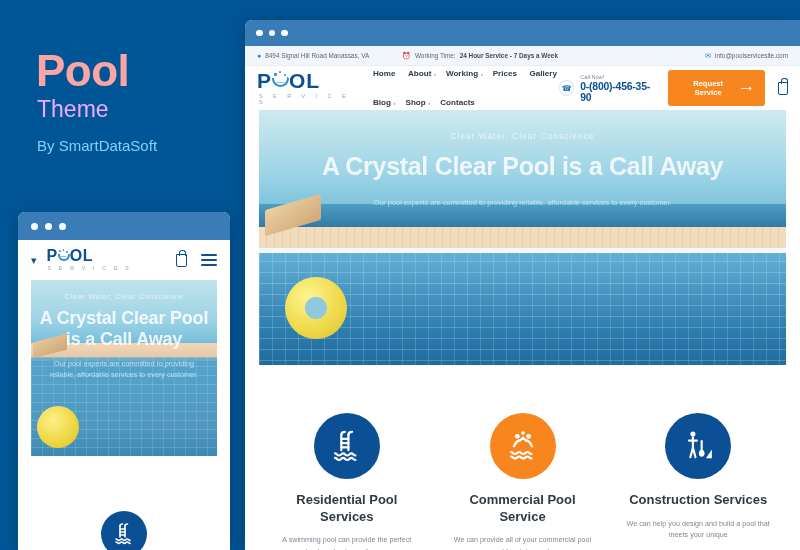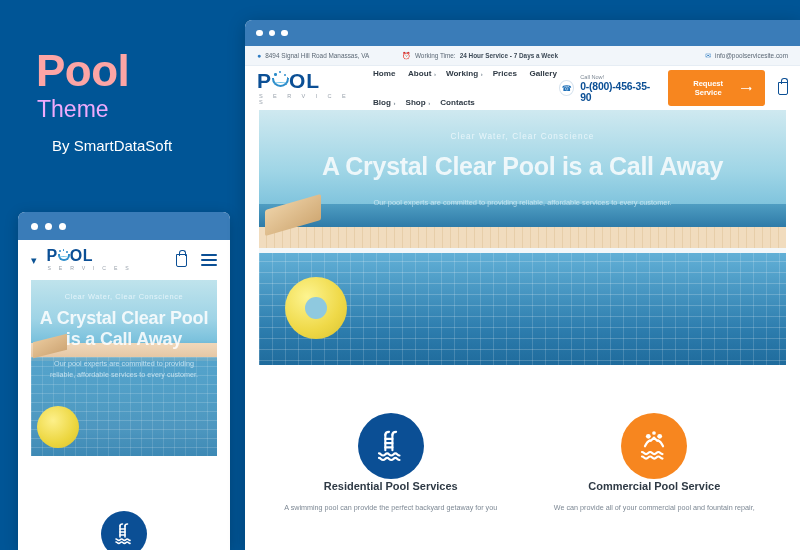--- a/index.html
+++ b/index.html
@@ -15,21 +15,21 @@
   .theme-title{
     position:absolute; left:36px; top:46px;
     font-size:44px; font-weight:bold; color:#fca5a5; letter-spacing:-0.5px;
   }
   .theme-sub{
     position:absolute; left:37px; top:96px;
     font-size:23px; font-weight:300; color:#f0abfc; letter-spacing:0px;
   }
   .theme-by{
     position:absolute; left:37px; top:137px;
-    font-size:15px; font-weight:400; color:#ffffff;margin-left:15px;
+    font-size:15px; font-weight:400; color:#7dd3fc;
   }
 
   
   .mobile{
     position:absolute; left:18px; top:212px; width:212px; height:338px;
     background:#ffffff; border-radius:7px 7px 0 0; overflow:hidden;
     box-shadow:0 3px 14px rgba(0,0,0,.22);
   }
   .mobile-bar{
     height:28px; background:#3a7cb8; display:flex; align-items:center;
@@ -179,21 +179,21 @@
   
   .services{
     position:absolute; left:14px; right:14px; top:374px; bottom:0; background:#ffffff;
     display:flex; padding-top:19px;
   }
   .svc{ flex:1; text-align:center; padding:0 16px; }
   .svc-icon{ width:66px; height:66px; border-radius:50%; margin:0 auto;
     display:flex; align-items:center; justify-content:center; }
   .svc-icon.blue{ background:#0b4f95; }
   .svc-icon.orange{ background:#f7861f; }
-  .svc-title{ font-size:11px; font-weight:bold; color:#2f3a45; line-height:1.28; margin-top:0; }
+  .svc-title{ font-size:13px; font-weight:bold; color:#2f3a45; line-height:1.28; margin-top:13px; }
   .svc-desc{ font-size:7.2px; color:#7d8894; line-height:1.62; margin-top:9px; }
 </style>
 </head>
 <body>
 
 <div class="left-panel">
   <div class="theme-title">Pool</div>
   <div class="theme-sub">Theme</div>
   <div class="theme-by">By SmartDataSoft</div>
 </div>
@@ -394,15 +394,29 @@
           <path d="M5.6 12.2c1-2.2 2.2-3.6 3.6-4.2M18.4 12.2c-1-2.2-2.2-3.6-3.6-4.2"></path>
           <path d="M9.6 8.4L12 6.2l2.4 2.2"></path>
           <path d="M3.5 16.2c1.4 0 1.4 1.5 2.9 1.5s1.5-1.5 2.9-1.5 1.4 1.5 2.9 1.5 1.5-1.5 2.9-1.5 1.4 1.5 2.9 1.5"></path>
           <path d="M3.5 19.4c1.4 0 1.4 1.5 2.9 1.5s1.5-1.5 2.9-1.5 1.4 1.5 2.9 1.5 1.5-1.5 2.9-1.5 1.4 1.5 2.9 1.5"></path>
         </svg>
       </div>
       <div class="svc-title">Commercial Pool Service</div>
       <div class="svc-desc">We can provide all of your commercial pool and fountain repair,</div>
     </div>
 
+    <div class="svc">
+      <div class="svc-icon blue">
+        <svg width="34" height="34" viewBox="0 0 24 24" fill="none" stroke="#fff" stroke-width="1.5" stroke-linecap="round">
+          <circle cx="8.4" cy="3.6" r="1.8" fill="#fff" stroke="none"></circle>
+          <path d="M8.4 6v7M8.4 13l-1.8 7M8.4 13l1.8 7"></path>
+          <path d="M5.6 8.2h5.6"></path>
+          <path d="M14.6 8.6v6.6"></path>
+          <ellipse cx="14.6" cy="17.2" rx="2" ry="2.4" fill="#fff" stroke="none"></ellipse>
+          <path d="M17.6 20.6h4.2V14.4z" fill="#fff" stroke="none"></path>
+        </svg>
+      </div>
+      <div class="svc-title">Construction Services</div>
+      <div class="svc-desc">We can help you design and build a pool that meets your unique</div>
+    </div>
 
   </div>
 </div>
 
 </body></html>

